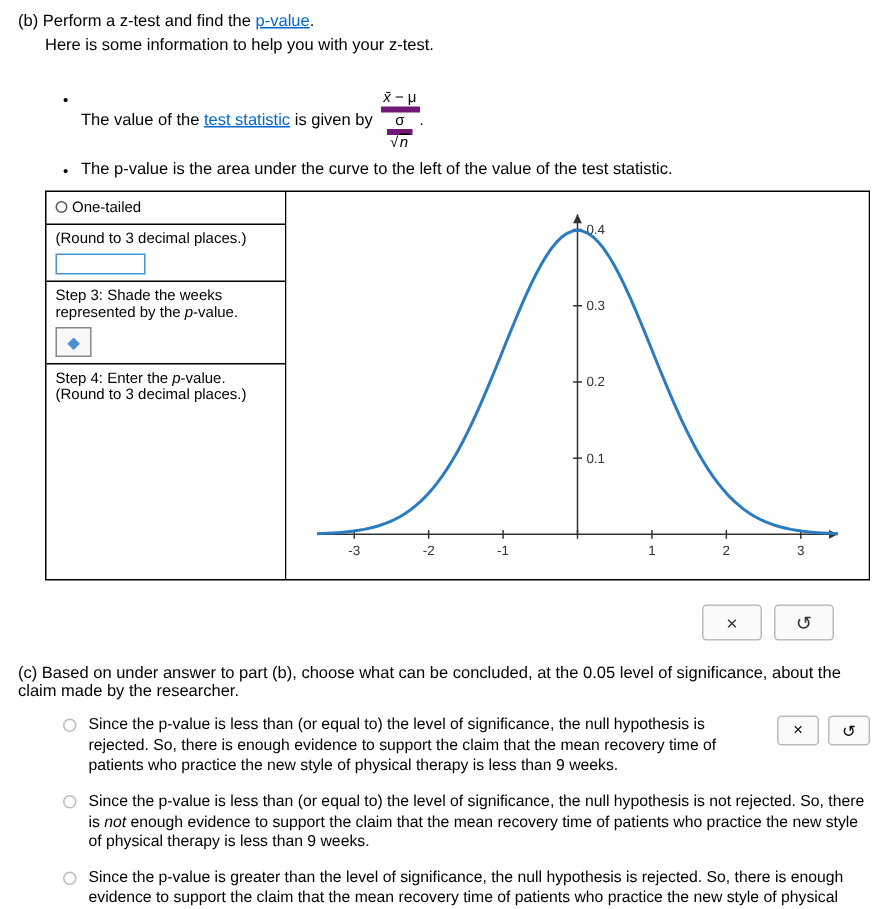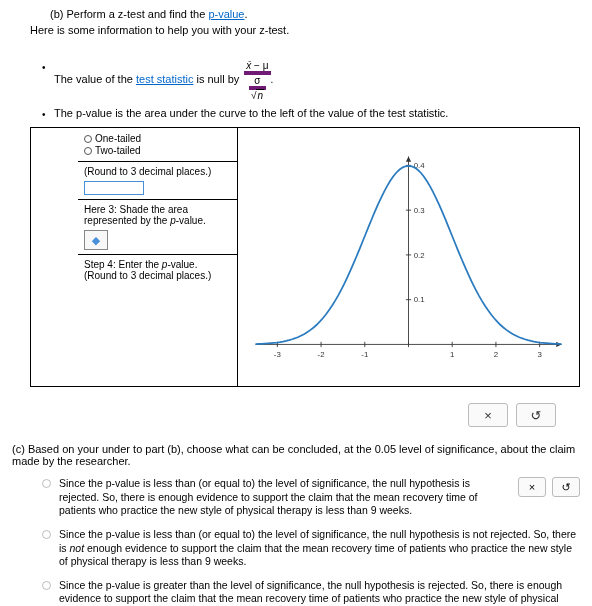--- a/index.html
+++ b/index.html
@@ -4,21 +4,21 @@
   <style>
     * { box-sizing: border-box; margin: 0; padding: 0; }
     body {
       font-family: Arial, Helvetica, sans-serif;
       font-size: 11px;
       color: #000;
       background: #fff;
       width: 592px;
       padding: 8px 12px;
     }
-    .section-header { margin-bottom: 4px; margin-left: 38px; }
+    .section-header { margin-bottom: 4px; }
     .section-label { display: inline; }
     .section-text { display: inline; }
     .sub-line { margin-left: 18px; margin-bottom: 24px; }
     .bullet-list { margin-left: 30px; margin-bottom: 8px; }
     .bullet-item { margin-bottom: 6px; position: relative; padding-left: 12px; }
     .bullet-dot { position: absolute; left: 0; top: 2px; font-size: 10px; }
     .link { color: #0066cc; text-decoration: underline; }
     .formula {
       display: inline-block;
       vertical-align: middle;
@@ -33,21 +33,20 @@
     .sqrt::before { content: "√"; }
     .sqrt-content { border-top: 1px solid #000; padding: 0 1px; }
 
     .main-box {
       border: 1px solid #000;
       margin-left: 18px;
       margin-bottom: 16px;
       display: flex;
       height: 260px;
       width: 550px;
-      padding-left: 47px;
     }
     .left-col {
       width: 160px;
       border-right: 1px solid #000;
       display: flex;
       flex-direction: column;
     }
     .step-cell {
       border-bottom: 1px solid #000;
       padding: 4px 6px;
@@ -146,21 +145,21 @@
 
 <div class="section-header">
   <span class="section-label">(b)</span>
   <span class="section-text">Perform a z-test and find the </span><a class="link" href="#">p-value</a><span>.</span>
 </div>
 <div class="sub-line">Here is some information to help you with your z-test.</div>
 
 <div class="bullet-list">
   <div class="bullet-item">
     <span class="bullet-dot">•</span>
-    <span>The value of the </span><a class="link" href="#">test statistic</a><span> is null by </span>
+    <span>The value of the </span><a class="link" href="#">test statistic</a><span> is given by </span>
     <span class="formula">
       <span class="frac">
         <span class="frac-num"><span class="math-var">x̄</span> − μ</span>
         <span class="frac-den">
           <span class="frac">
             <span class="frac-num">σ</span>
             <span class="frac-den"><span class="sqrt"><span class="sqrt-content"><span class="math-var">n</span></span></span></span>
           </span>
         </span>
       </span>.
@@ -171,30 +170,27 @@
     <span>The p-value is the area under the curve to the left of the value of the test statistic.</span>
   </div>
 </div>
 
 <div class="main-box">
   <div class="left-col">
     <div class="step-cell">
       <label class="radio-row">
         <span class="radio-circle"></span><span>One-tailed</span>
       </label>
-      <label class="radio-row">
-        <span class="radio-circle"></span><span>Two-tailed</span>
-      </label>
     </div>
     <div class="step-cell">
       <div>(Round to 3 decimal places.)</div>
       <div class="input-box"></div>
     </div>
     <div class="step-cell">
-      <span>Here 3: Shade the area represented by the </span><span class="italic">p</span><span>-value.</span>
+      <span>Step 3: Shade the weeks represented by the </span><span class="italic">p</span><span>-value.</span>
       <div class="shade-btn">
         <span>◆</span>
       </div>
     </div>
     <div class="step-cell">
       <span>Step 4: Enter the </span><span class="italic">p</span><span>-value.</span>
       <div>(Round to 3 decimal places.)</div>
     </div>
   </div>
   <div class="graph-area">
@@ -233,21 +229,21 @@
   <div class="small-btn">
       <span>×</span>
     </div>
   <div class="small-btn">
       <span>↺</span>
     </div>
 </div>
 
 <div class="part-c-header">
   <span>(c)</span>
-  <span>Based on your under to part (b), choose what can be concluded, at the </span><span>0.05</span><span> level of significance, about the claim made by the researcher.</span>
+  <span>Based on under answer to part (b), choose what can be concluded, at the </span><span>0.05</span><span> level of significance, about the claim made by the researcher.</span>
 </div>
 
 <div class="options">
   <div class="opt-row">
     <div class="opt-radio"></div>
     <div class="opt-text">Since the p-value is less than (or equal to) the level of significance, the null hypothesis is rejected. So, there is enough evidence to support the claim that the mean recovery time of patients who practice the new style of physical therapy is less than 9 weeks.</div>
     <div class="opt-btns">
       <div class="opt-btn">
           <span>×</span>
         </div>

